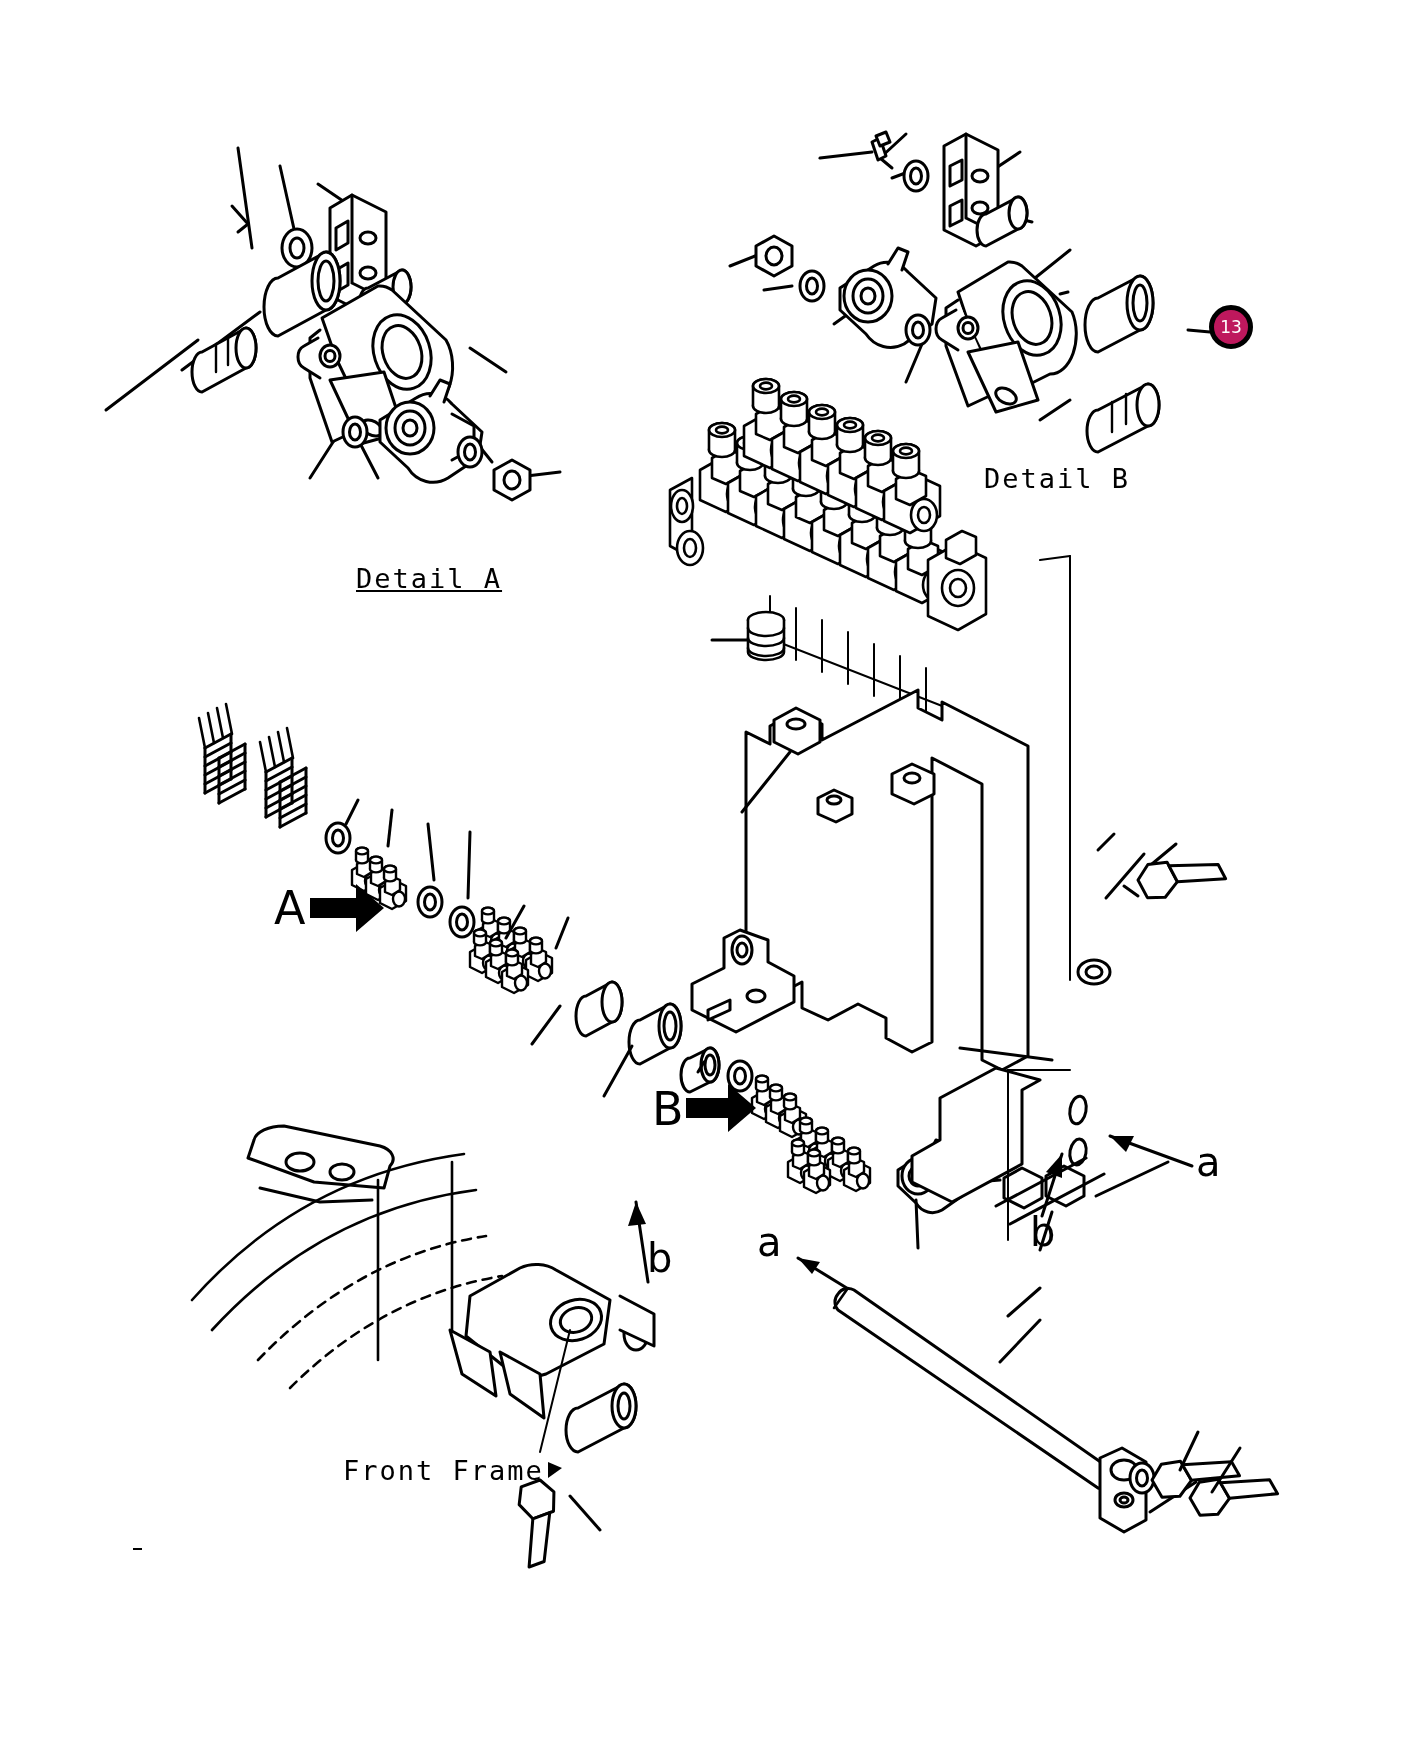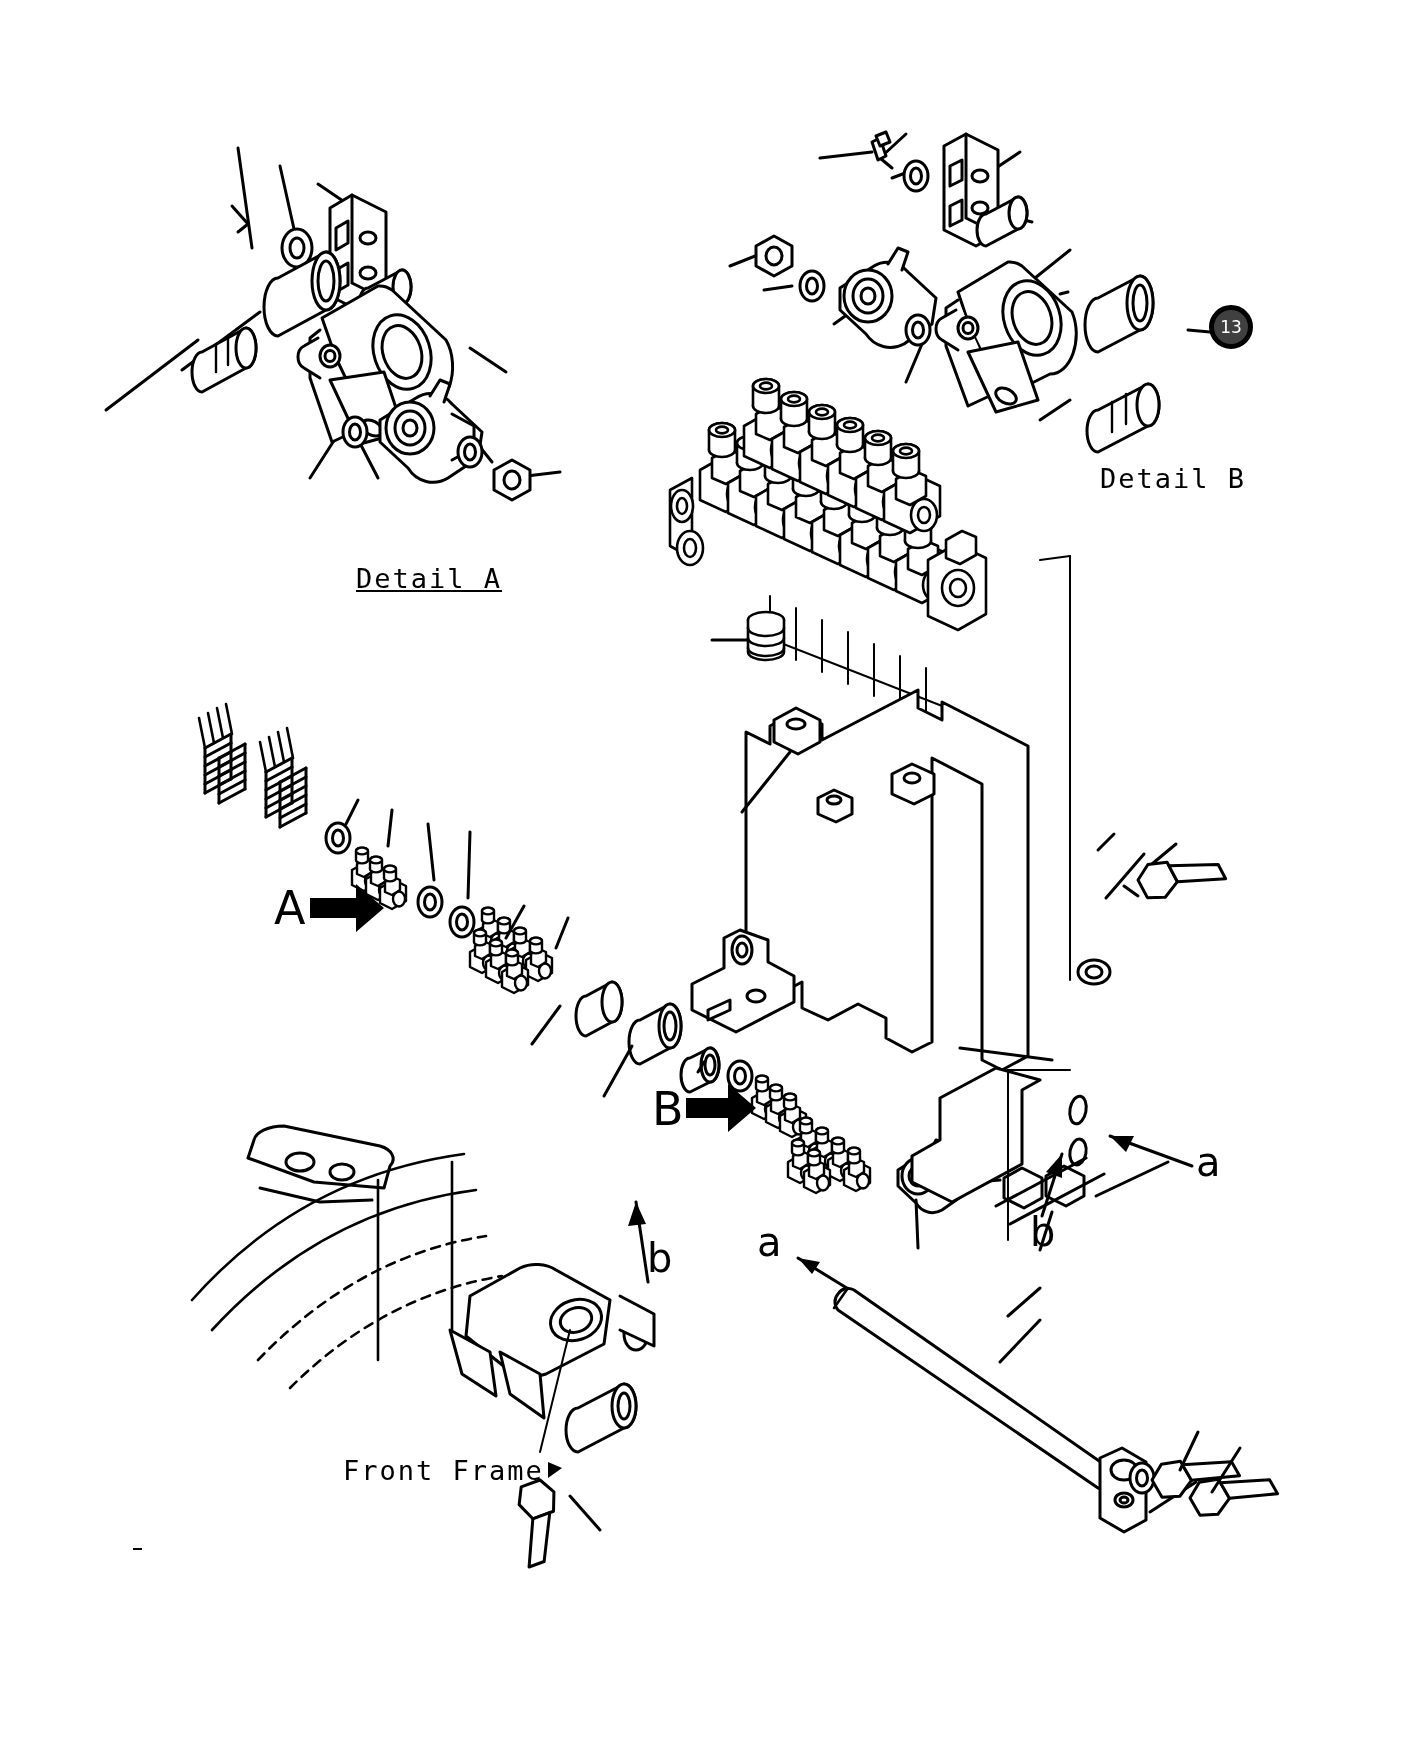--- a/index.html
+++ b/index.html
@@ -46,21 +46,21 @@
     color: #000000;
     font-size: 40px;
     line-height: 1;
     white-space: nowrap;
   }
   .badge {
     position: absolute;
     width: 44px;
     height: 44px;
     border-radius: 50%;
-    background: #404040;
+    background: #be185d;
     border: 5px solid #000000;
     box-sizing: border-box;
     display: flex;
     align-items: center;
     justify-content: center;
     color: #ffffff;
     font-family: "DejaVu Sans", sans-serif;
     font-size: 17px;
     font-weight: normal;
   }
@@ -509,21 +509,21 @@
 
       <g>
         <path d="M1042,1216 L1062,1154" stroke-width="3"></path>
         <polygon points="1062,1154 1062,1178 1046,1172" fill="#000" stroke="none"></polygon>
       </g>
     </g>
   </svg>
 
   <div class="cap" style="left:356px; top:563px;text-decoration:underline;">Detail A</div>
 
-  <div class="cap" style="left:1100px; top:463px;">Detail B</div>
+  <div class="cap" style="left:984px; top:463px;">Detail B</div>
 
   <div class="cap" style="left:343px; top:1455px;">Front Frame</div>
 
   <div class="marker-letter" style="left:274px; top:885px;">A</div>
 
   <div class="marker-letter" style="left:652px; top:1086px;">B</div>
 
   <div class="ref-letter" style="left:1196px; top:1142px;">a</div>
 
   <div class="ref-letter" style="left:1030px; top:1212px;">b</div>

